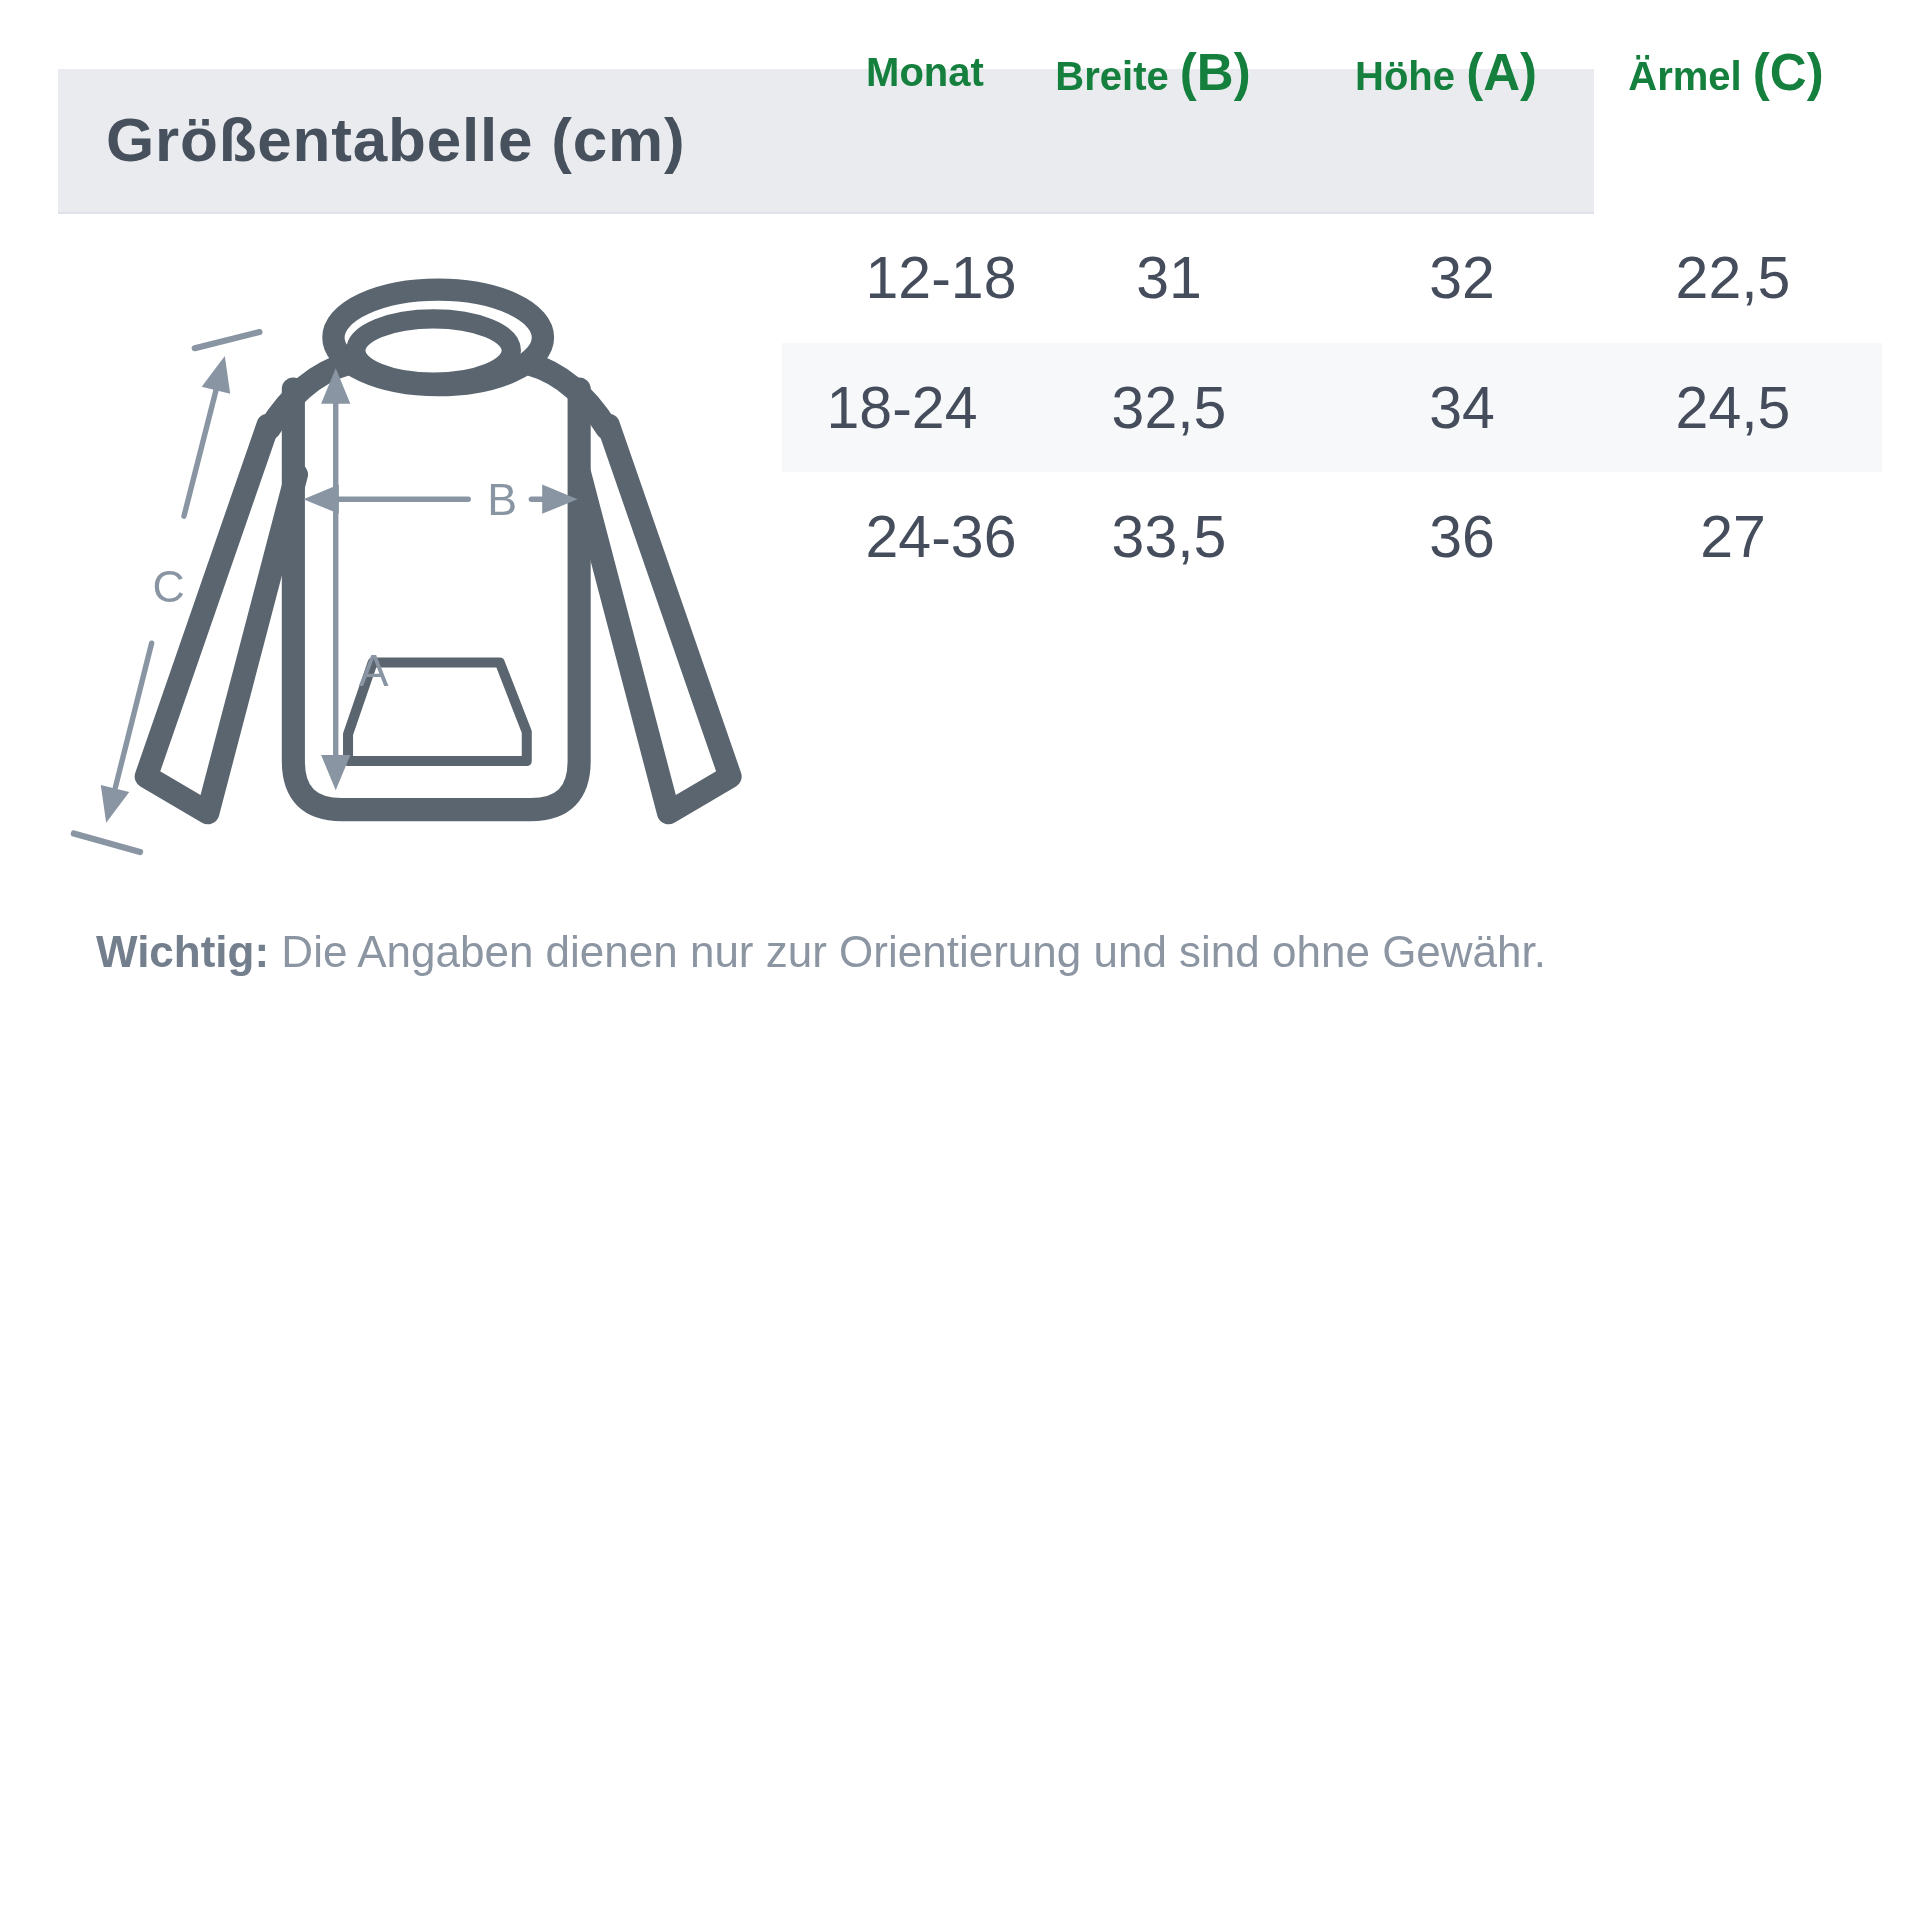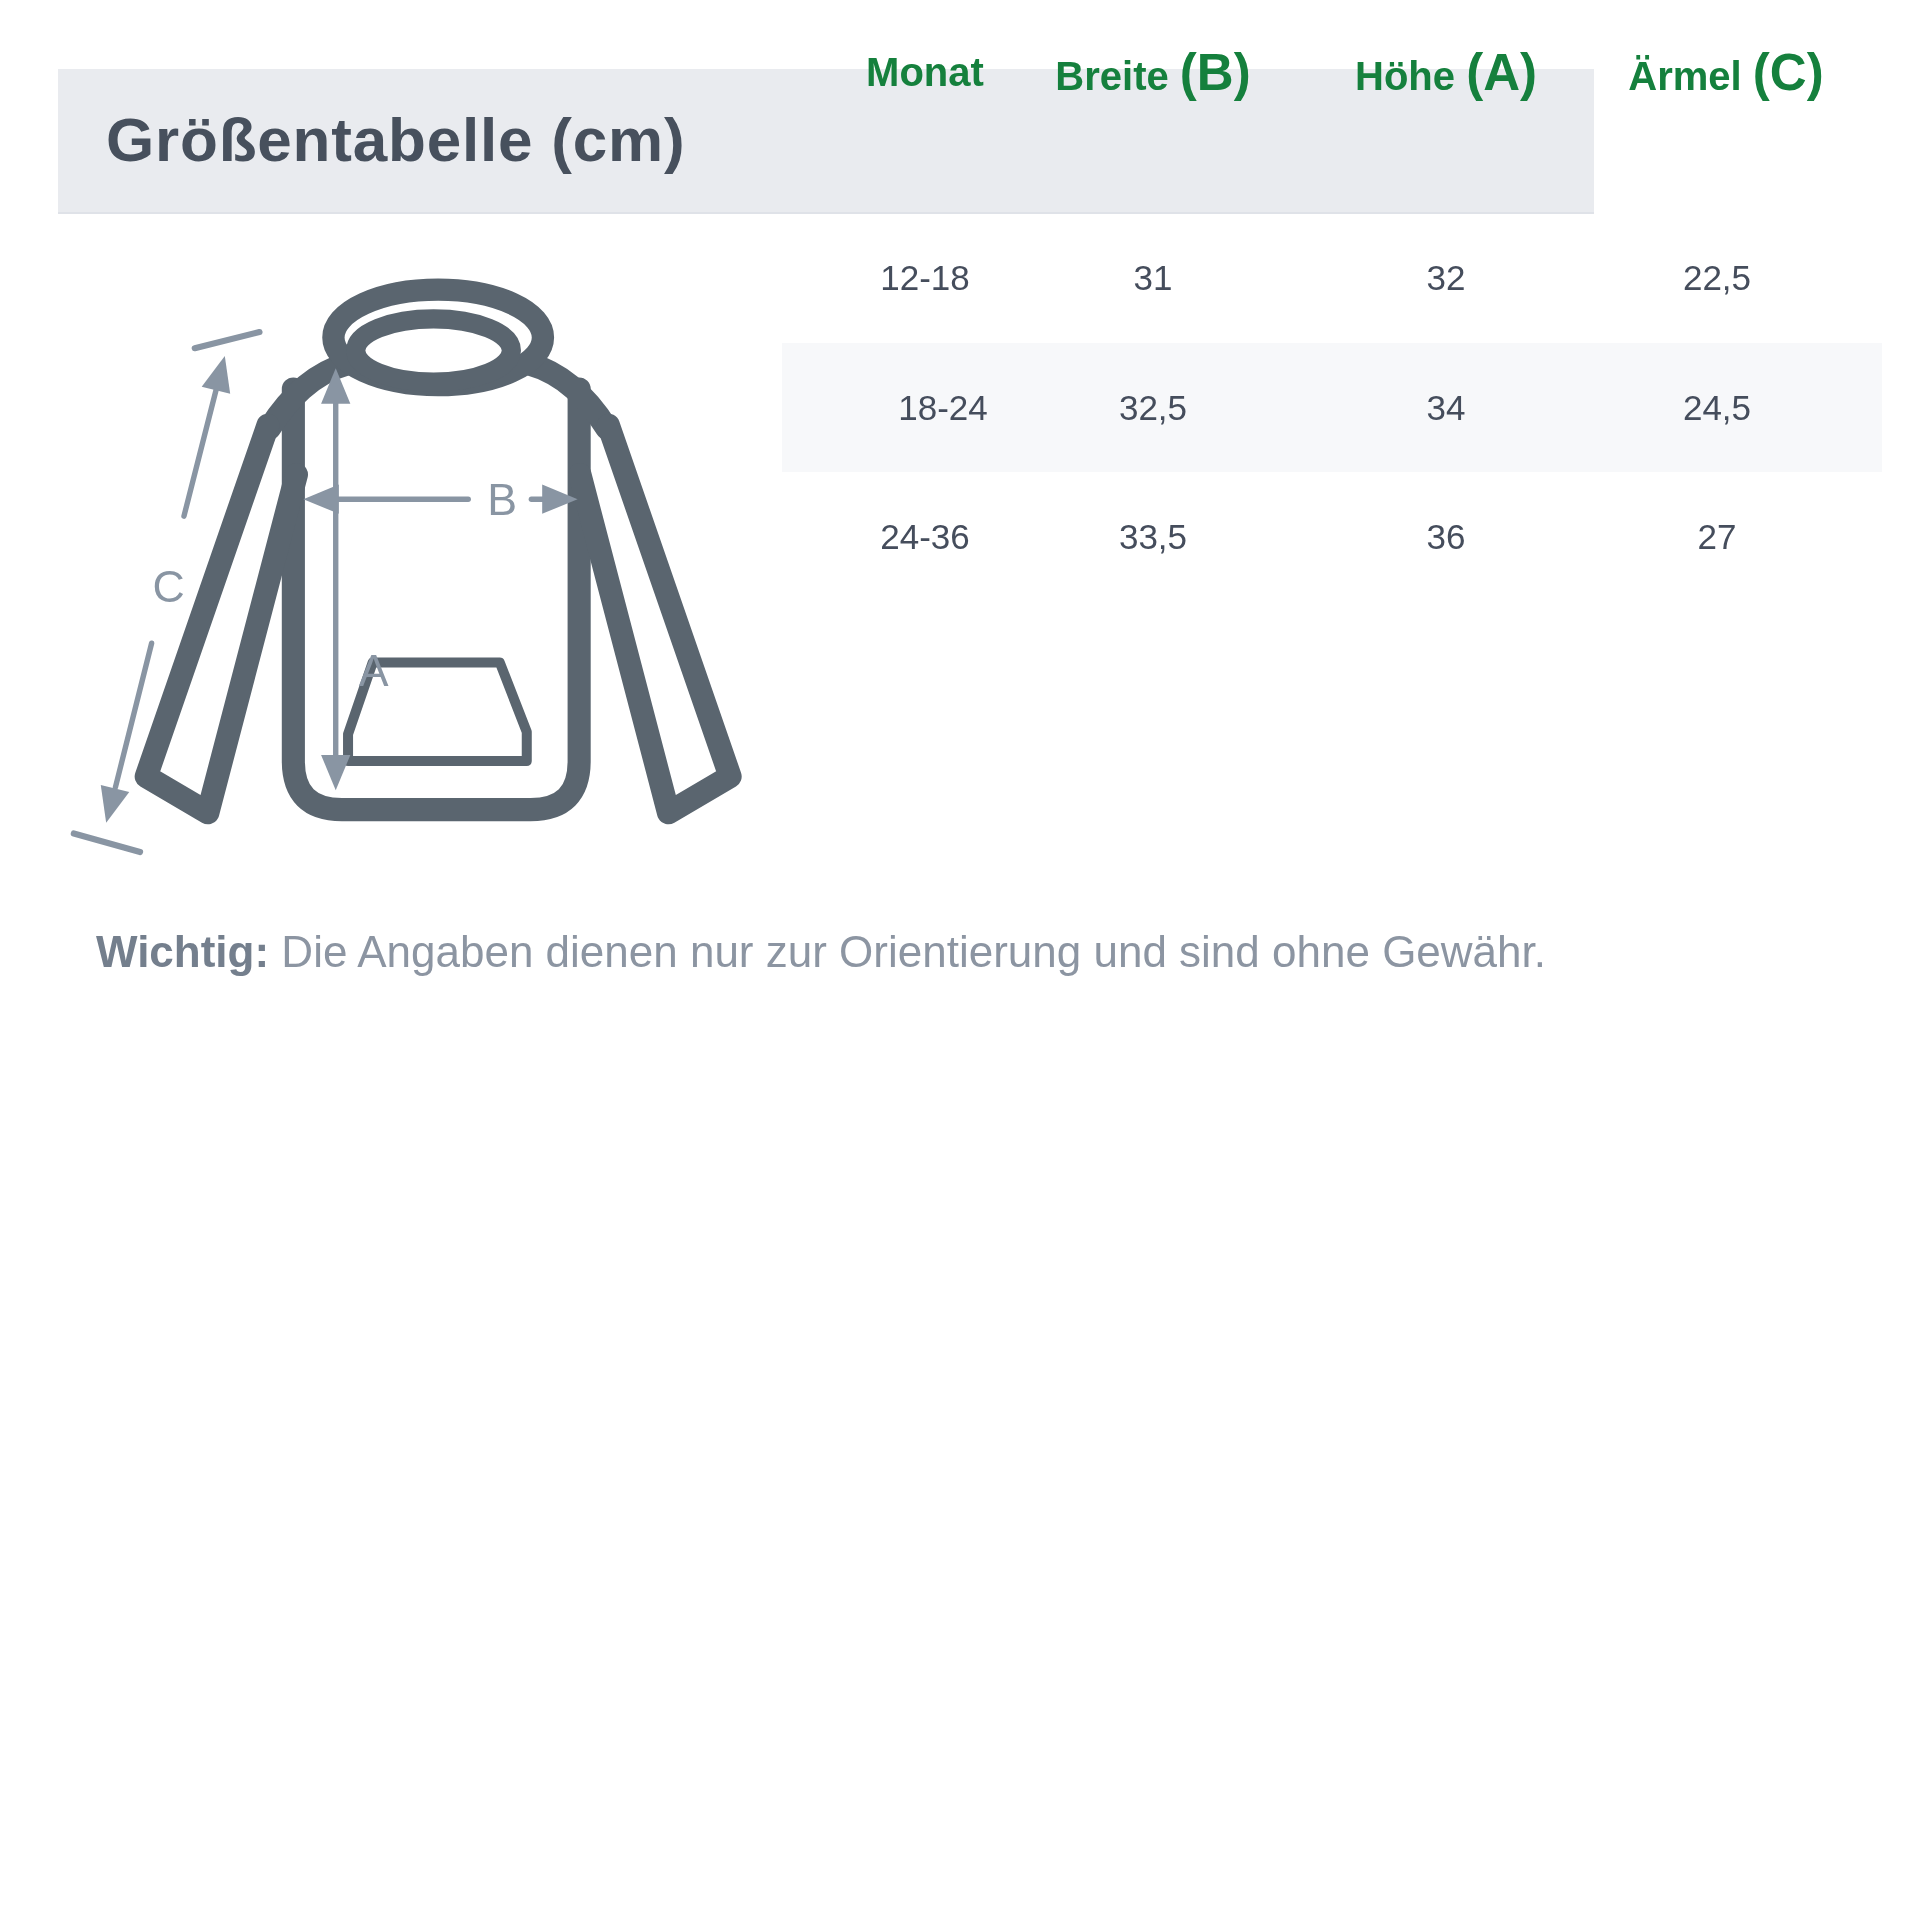--- a/index.html
+++ b/index.html
@@ -25,21 +25,21 @@
   .colhead .code{font-size:51px;}
 
   
   .stripe{
     position:absolute;left:782px;top:343px;width:1100px;height:129px;
     background:#f7f8fa;
   }
 
   .cell{
     position:absolute;transform:translate(-50%,-50%);
-    font-size:35px;color:#454d5c;white-space:nowrap;
+    font-size:59px;color:#454d5c;white-space:nowrap;margin-left:16px;
   }
 
   
   .diagram-svg{position:absolute;left:46px;top:208px;width:809px;height:701px;}
   .ink{fill:none;stroke:#5a656f;stroke-linecap:round;stroke-linejoin:round;}
   .measure{stroke:#8995a3;fill:none;stroke-linecap:round;}
   .measure-fill{fill:#8995a3;stroke:none;}
   .dim-label{
     font-family:"Liberation Sans","DejaVu Sans",sans-serif;
     font-size:58px;fill:#8995a3;
@@ -76,21 +76,21 @@
     <span class="code">(C)</span>
   </div>
 
   <div class="stripe"></div>
 
   <div class="cell" style="left:925px;top:278px">12-18</div>
   <div class="cell" style="left:1153px;top:278px">31</div>
   <div class="cell" style="left:1446px;top:278px">32</div>
   <div class="cell" style="left:1717px;top:278px">22,5</div>
 
-  <div class="cell" style="left:943px;top:408px">18-24</div>
+  <div class="cell" style="left:886px;top:408px">18-24</div>
   <div class="cell" style="left:1153px;top:408px">32,5</div>
   <div class="cell" style="left:1446px;top:408px">34</div>
   <div class="cell" style="left:1717px;top:408px">24,5</div>
 
   <div class="cell" style="left:925px;top:537px">24-36</div>
   <div class="cell" style="left:1153px;top:537px">33,5</div>
   <div class="cell" style="left:1446px;top:537px">36</div>
   <div class="cell" style="left:1717px;top:537px">27</div>
 
   <svg class="diagram-svg" viewBox="60 270 1050 910">

